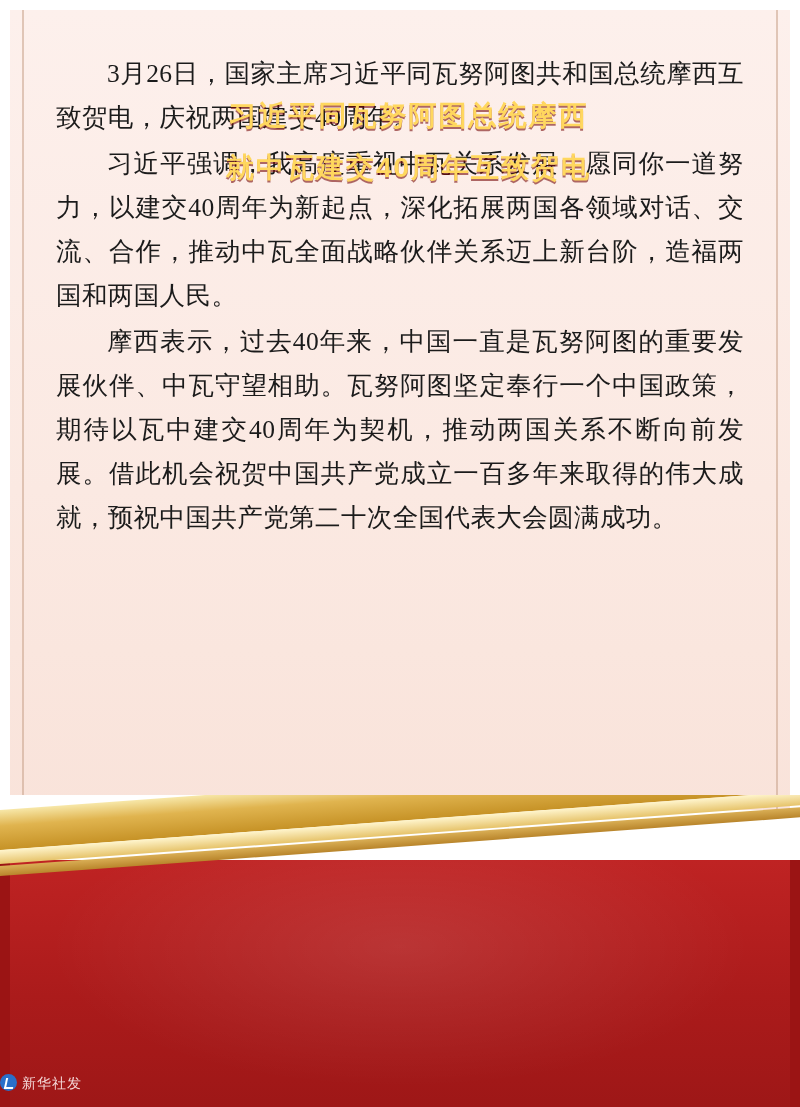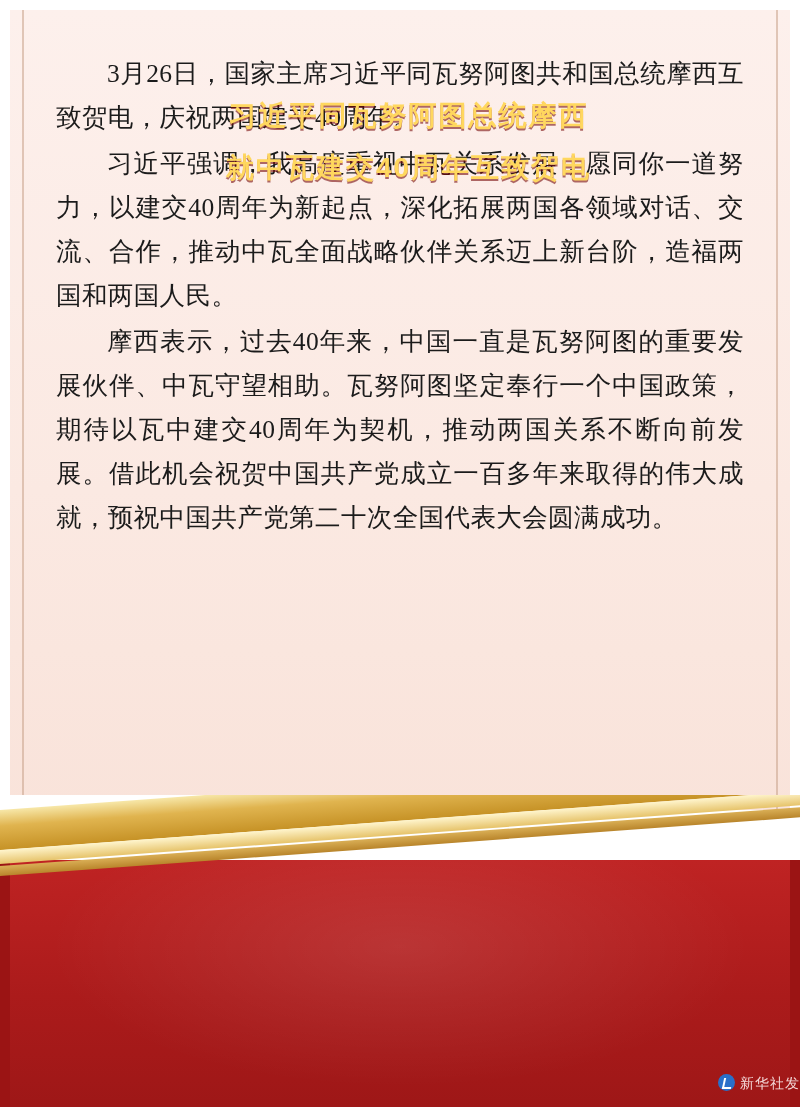--- a/index.html
+++ b/index.html
@@ -161,21 +161,21 @@
     text-shadow: 0 2px 0 rgba(120,10,10,.6);
     margin-left: 17px;
   }
   .headline .line { display: block; white-space: nowrap; }
 
   .credit {
     position: absolute;
     left: 0;
     right: 0;
     bottom: 14px;
-    text-align: right;
+    text-align: left;
     z-index: 4;
     color: #f4d9d9;
     font-family: "Liberation Sans", "DejaVu Sans", sans-serif;
     font-size: 14px;
     letter-spacing: 1px;
   }
   .credit .logo-dot {
     display: inline-block;
     vertical-align: -3px;
     width: 17px; height: 17px;

